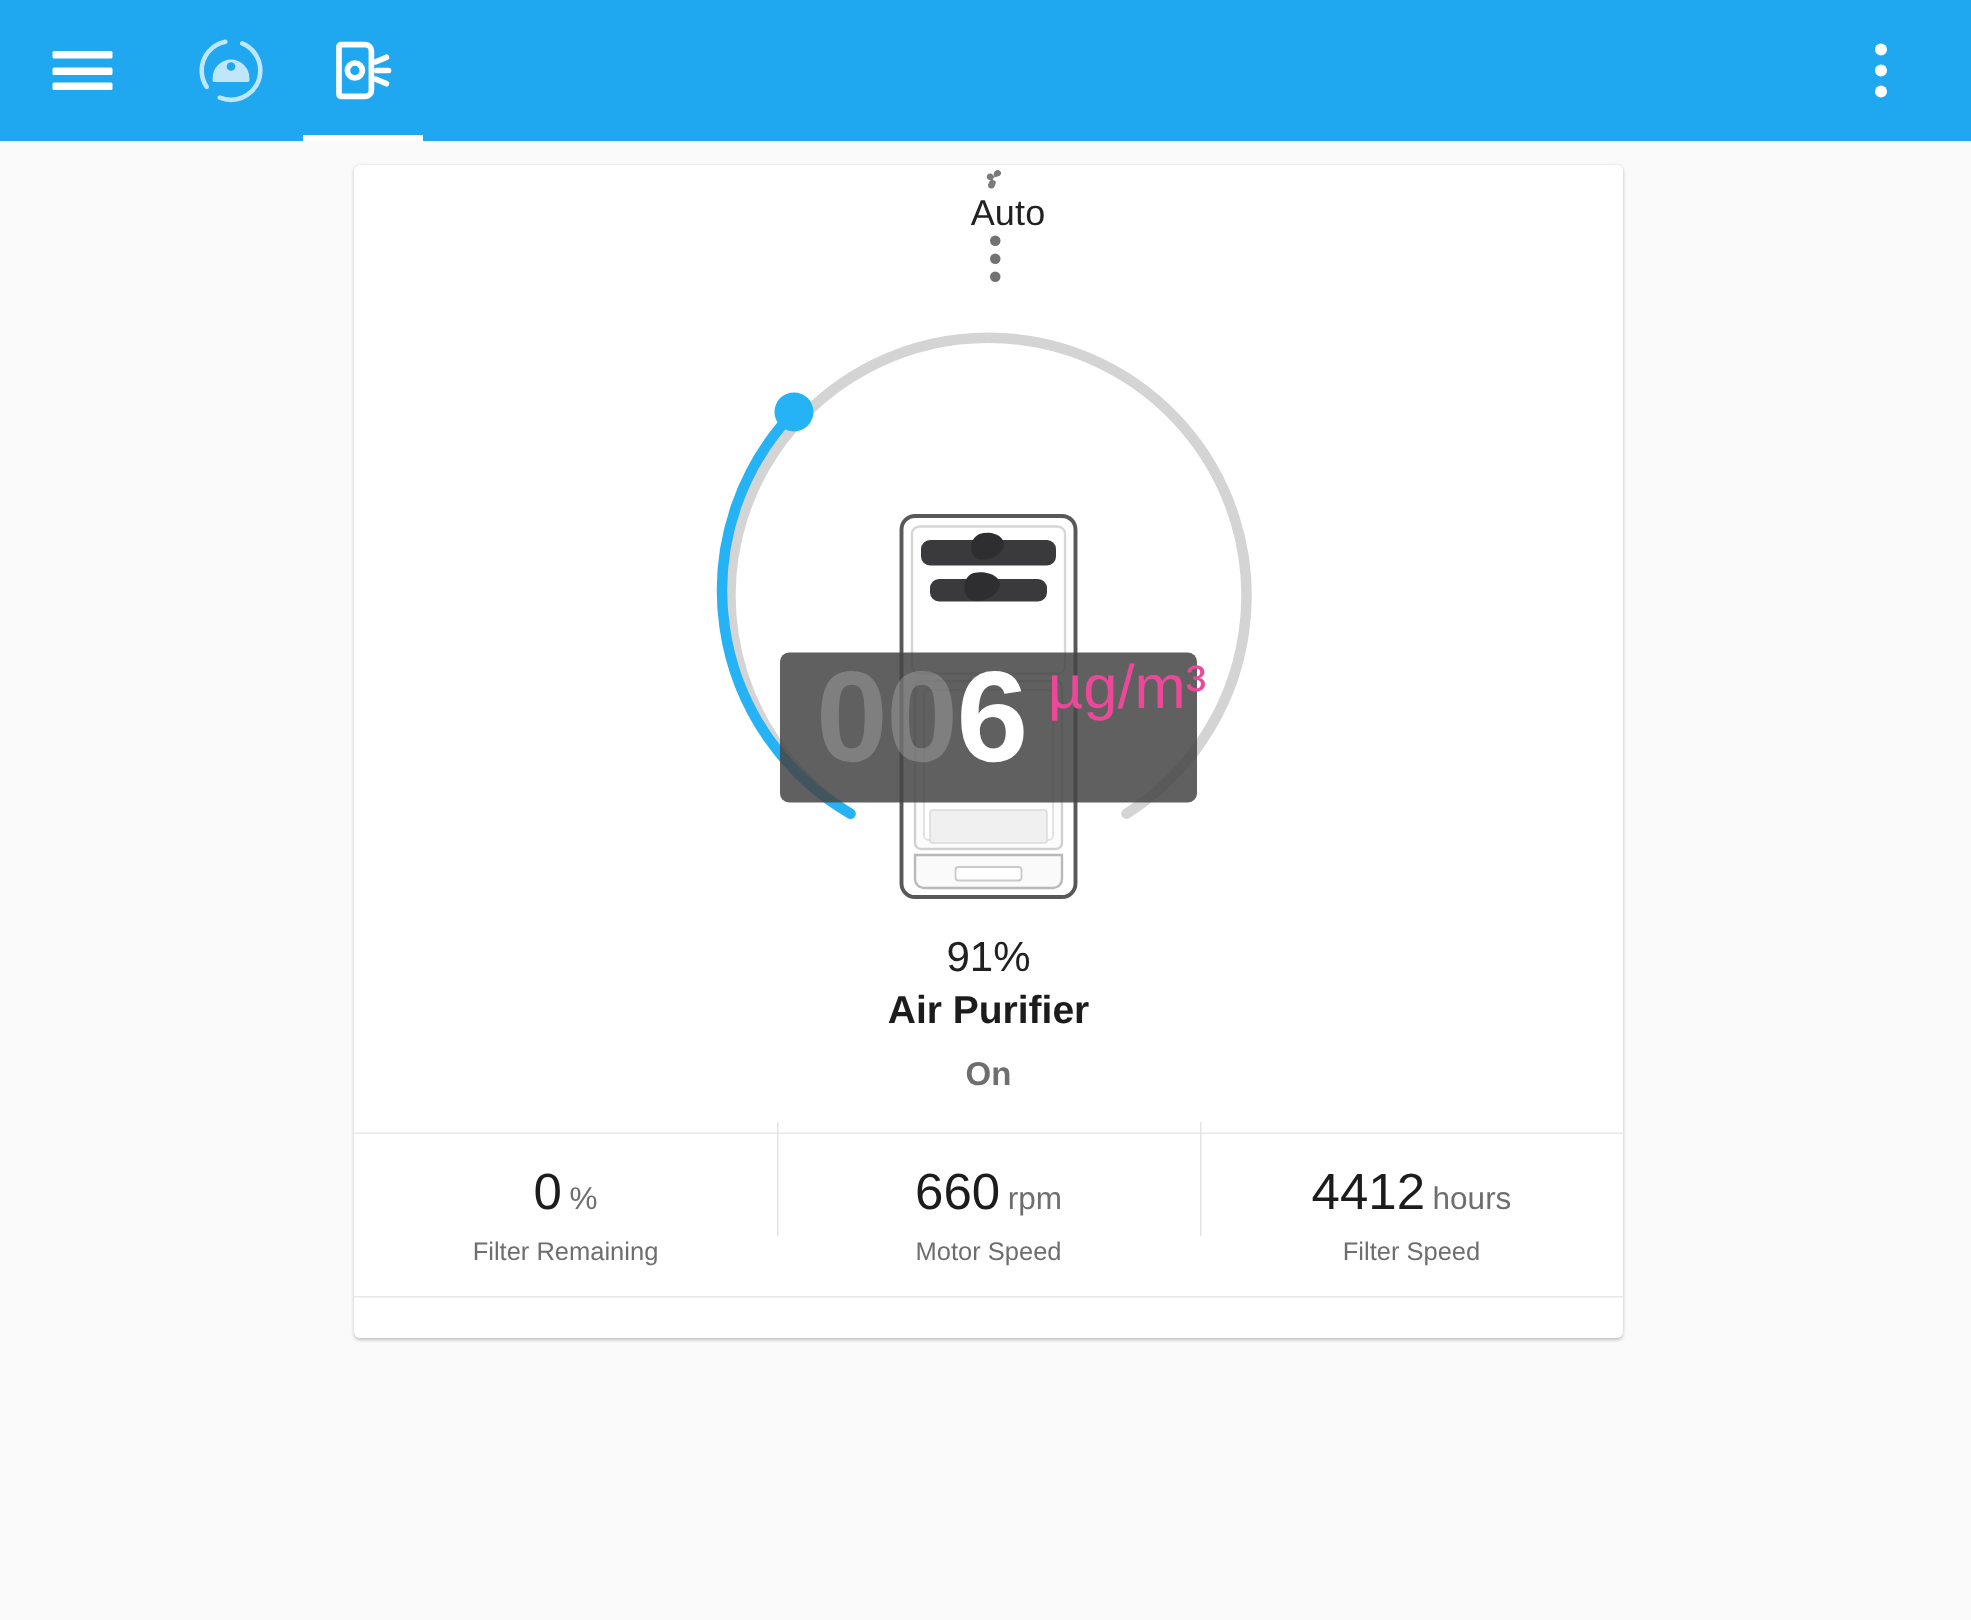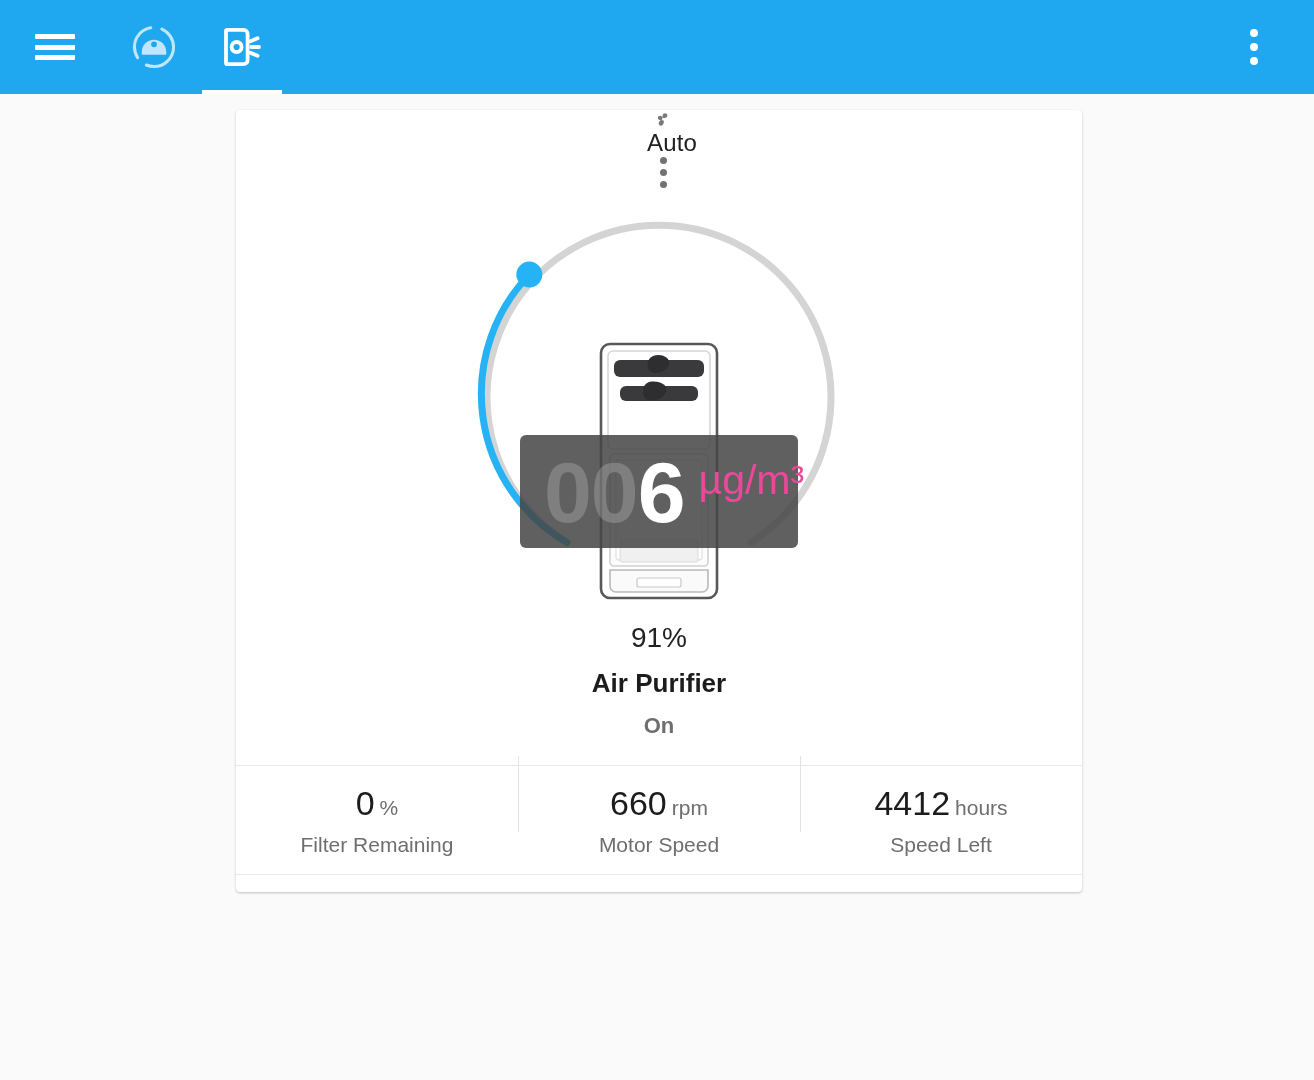--- a/index.html
+++ b/index.html
@@ -65,53 +65,53 @@
   .dial {
     position: relative; height: 460px; margin-top: 10px;
   }
   .dial svg.arc { position: absolute; left: 50%; top: 0; transform: translateX(-50%); }
   .device {
     position: absolute; left: 50%; top: 144px; transform: translateX(-50%);
     width: 120px; height: 258px;
   }
   .readout {
     position: absolute; left: 50%; top: 237px; transform: translateX(-50%);
-    width: 278px; height: 113px;
+    width: 278px; height: 100px;
     background: rgba(70,70,70,.86);
     border-radius: 6px;
-    display: flex; align-items: center; padding-left: 24px;
+    display: flex; align-items: flex-start; padding-left: 24px;
   }
   .readout .digits { font-size: 86px; font-weight: 700; line-height: 1; letter-spacing: -1px; }
   .readout .digits .dim { color: rgba(255,255,255,.20); }
   .readout .digits .lit { color: #ffffff; }
   .readout .unit { color: #ec4899; font-size: 41px; margin-left: 14px; margin-bottom: 22px; }
 
   .pct {
     position: absolute; left: 50%; top: 424px; transform: translateX(-50%);
     font-size: 28px; color: #212121;
   }
 
-  .dev-name { text-align: center; font-size: 26px; font-weight: 700; color: #1c1c1c; margin-top: 10px; }
+  .dev-name { text-align: center; font-size: 26px; font-weight: 700; color: #1c1c1c; }
   .dev-state { text-align: center; font-size: 22px; color: #6e6e6e; margin-top: 14px; font-weight: bold; }
 
   
   .stats {
     margin-top: 26px;
     border-top: 1px solid #e8e8e8;
     height: 109px;
     display: flex; align-items: center;
   }
   .stat { flex: 1; text-align: center; position: relative; }
   .stat + .stat::before {
     content: ""; position: absolute; left: 0; top: -28px;
     width: 1px; height: 76px; background: #e3e3e3;
   }
   .stat .value { font-size: 34px; color: #1c1c1c; }
   .stat .value .suffix { font-size: 21px; color: #6e6e6e; margin-left: 5px; }
-  .stat .label { font-size: 21px; color: #6e6e6e; margin-top: 10px; }
+  .stat .label { font-size: 17px; color: #6e6e6e; margin-top: 10px; }
 
   
   .toolbar {
     border-top: 1px solid #e8e8e8;
     height: 109px; display: flex; align-items: center;
     padding: 0 26px 0 36px;
   }
   .toolbar .spacer { flex: 1; }
 </style>
 </head>
@@ -221,21 +221,21 @@
     <div class="stat">
       <div class="value"><span>0</span><span class="suffix">%</span></div>
       <div class="label">Filter Remaining</div>
     </div>
     <div class="stat">
       <div class="value"><span>660</span><span class="suffix">rpm</span></div>
       <div class="label">Motor Speed</div>
     </div>
     <div class="stat">
       <div class="value"><span>4412</span><span class="suffix">hours</span></div>
-      <div class="label">Speed Left</div>
+      <div class="label">Filter Speed</div>
     </div>
   </div>
 
   <div class="toolbar">
 
     <div class="spacer"></div>
 
   </div>
 </div>
 

